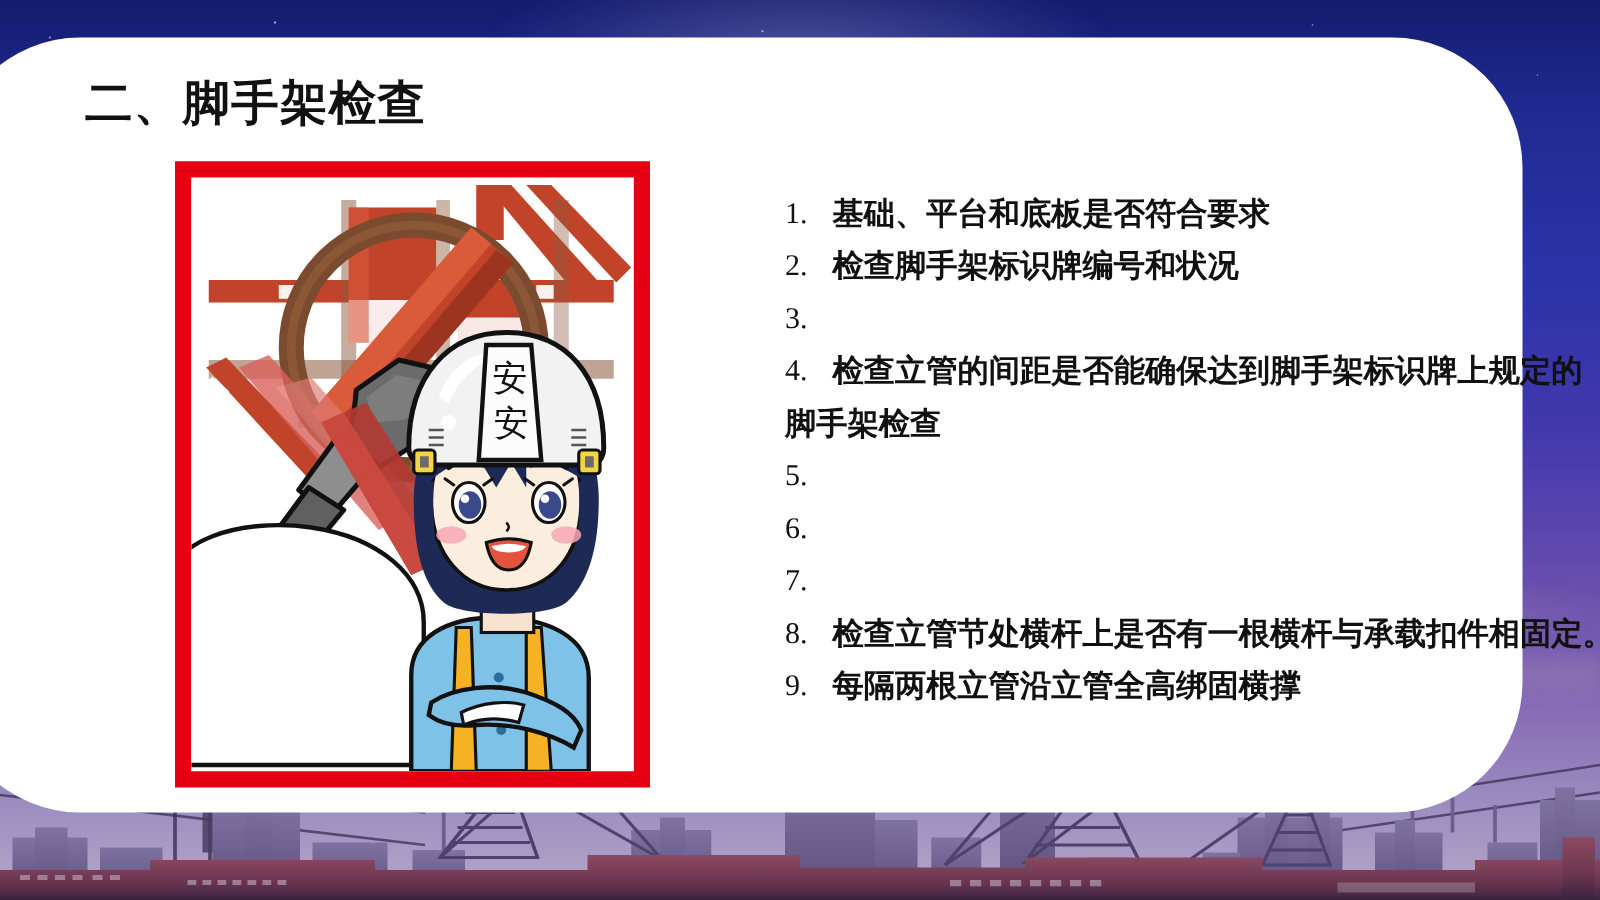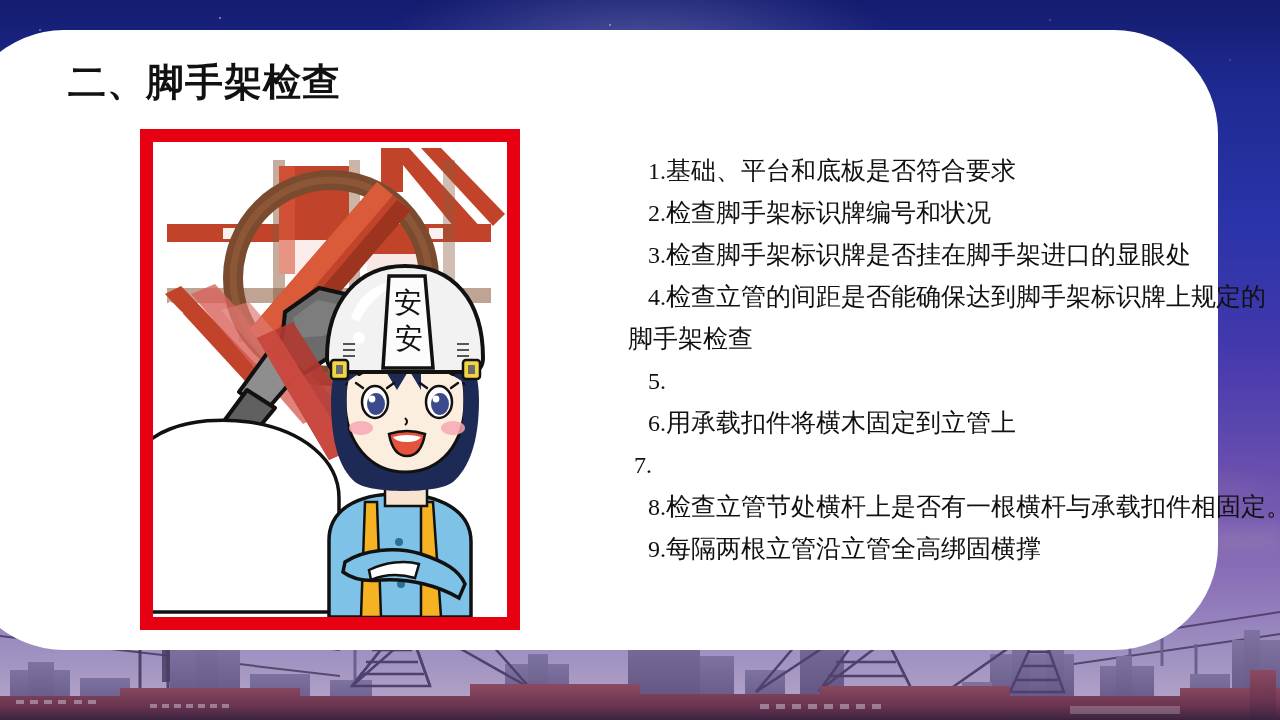--- a/index.html
+++ b/index.html
@@ -2,21 +2,21 @@
 <html><head>
 <meta charset="utf-8">
 <title>脚手架检查</title>
 <style>
   html,body{margin:0;padding:0;}
   body{
     width:1280px;height:720px;overflow:hidden;
     font-family:"Liberation Sans","DejaVu Sans",sans-serif;
     background:#1b2486;
   }
-  #slide{position:relative;width:1280px;height:720px;overflow:hidden;text-align:right;}
+  #slide{position:relative;width:1280px;height:720px;overflow:hidden;}
 
   
   .bg-sky{
     position:absolute;inset:0;
     background:linear-gradient(180deg,
       #141c6e 0%,
       #1e2a91 12%,
       #2a33a8 30%,
       #4338ad 48%,
       #6a4fae 66%,
@@ -107,21 +107,21 @@
     font-size:25px;line-height:42px;color:#111111;
     font-family:"DejaVu Sans","Liberation Sans",sans-serif;
     white-space:nowrap;
   }
   .li .num{
     flex:0 0 auto;min-width:38px;
     font-family:"Liberation Serif","DejaVu Serif",serif;
     font-size:24px;
   }
   .li.tight .num{min-width:24px;}
-  .li .txt{flex:0 0 auto;}
+  .li .txt{flex:0 0 auto;font-weight:bold;}
   .li.cont{padding-left:0;}
   .li.cont .num{min-width:0;}
 </style>
 </head>
 <body>
 
 <div id="slide">
 
   <div class="bg-sky"></div>
   <div class="bg-nebula"></div>
@@ -387,36 +387,34 @@
     <div class="li">
       <span class="num">1.</span>
       <span class="txt">基础、平台和底板是否符合要求</span>
     </div>
     <div class="li">
       <span class="num">2.</span>
       <span class="txt">检查脚手架标识牌编号和状况</span>
     </div>
     <div class="li">
       <span class="num">3.</span>
-      <span class="txt">检查脚手架标识牌是否挂在脚手架进口的显眼处</span>
     </div>
     <div class="li">
       <span class="num">4.</span>
       <span class="txt">检查立管的间距是否能确保达到脚手架标识牌上规定的</span>
     </div>
     <div class="li cont">
       <span class="num"></span>
       <span class="txt">脚手架检查</span>
     </div>
     <div class="li">
       <span class="num">5.</span>
     </div>
     <div class="li">
       <span class="num">6.</span>
-      <span class="txt">用承载扣件将横木固定到立管上</span>
     </div>
     <div class="li tight">
       <span class="num">7.</span>
     </div>
     <div class="li">
       <span class="num">8.</span>
       <span class="txt">检查立管节处横杆上是否有一根横杆与承载扣件相固定。</span>
     </div>
     <div class="li">
       <span class="num">9.</span>

